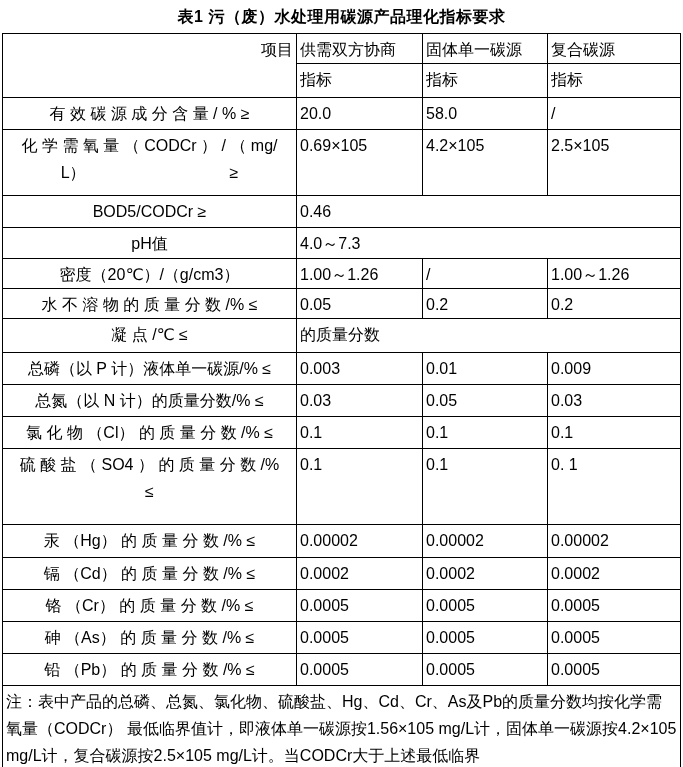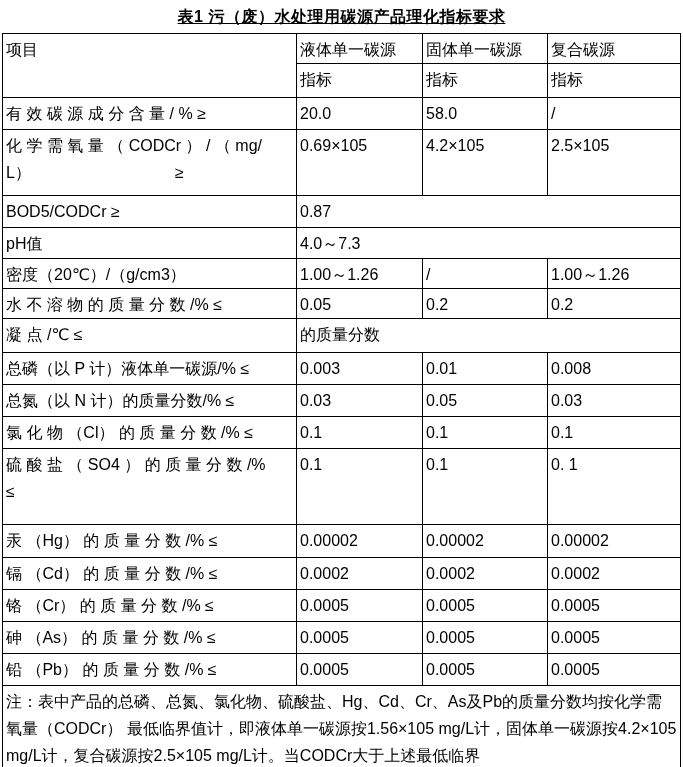--- a/index.html
+++ b/index.html
@@ -11,38 +11,37 @@
     color: #000000;
   }
   .page { width: 683px; height: 767px; overflow: hidden; position: relative; }
   .title {
     height: 26px;
     padding-top: 7px;
     text-align: center;
     font-size: 16px;
     font-weight: bold;
     letter-spacing: 0.5px;
-    text-decoration: underline;
   }
   table.spec {
     border-collapse: collapse;
     table-layout: fixed;
     width: 678px;
     margin-left: 2px;
   }
   table.spec td {
     border: 1px solid #000000;
     font-size: 16px;
     line-height: 27px;
     vertical-align: top;
     padding: 2px 3px 0 3px;
     overflow: hidden;
   }
-  td.lbl { white-space: pre-wrap; word-break: break-all; }
-  td.corner { vertical-align: bottom; padding-bottom: 8px; }
+  td.lbl { white-space: pre-wrap; word-break: break-all; text-align: center; }
+  td.corner { vertical-align: bottom; padding-bottom: 8px; text-align: right; }
   td.note-cell {
     line-height: 35px;
     padding: 2px 4px 0 4px;
     white-space: normal;
   }
 </style>
 </head>
 <body>
 
 <div class="page">
@@ -53,21 +52,21 @@
     <colgroup>
       <col style="width:294px">
       <col style="width:126px">
       <col style="width:125px">
       <col style="width:133px">
     </colgroup>
 
     <tbody>
         <tr style="height:28px">
       <td class="corner" rowspan="2">项目</td>
-      <td>液体单一碳源</td>
+      <td>供需双方协商</td>
       <td>固体单一碳源</td>
       <td>复合碳源</td>
     </tr>
 
     <tr style="height:34px">
       <td>指标</td>
       <td>指标</td>
       <td>指标</td>
     </tr>
 
@@ -81,21 +80,21 @@
     <tr style="height:66px">
       <td class="lbl">化 学 需 氧 量 （ CODCr ） / （ mg/
 L）　　　　　　　　　≥</td>
       <td>0.69×105</td>
       <td>4.2×105</td>
       <td>2.5×105</td>
     </tr>
 
     <tr style="height:32px">
       <td class="lbl">BOD5/CODCr ≥</td>
-      <td colspan="3">0.87</td>
+      <td colspan="3">0.46</td>
     </tr>
 
     <tr style="height:31px">
       <td class="lbl">pH值</td>
       <td colspan="3">4.0～7.3</td>
     </tr>
 
     <tr style="height:30px">
       <td class="lbl">密度（20℃）/（g/cm3）</td>
       <td>1.00～1.26</td>
@@ -112,21 +111,21 @@
 
     <tr style="height:34px">
       <td class="lbl">凝 点 /℃ ≤</td>
       <td colspan="3">的质量分数</td>
     </tr>
 
     <tr style="height:32px">
       <td class="lbl">总磷（以 P 计）液体单一碳源/% ≤</td>
       <td>0.003</td>
       <td>0.01</td>
-      <td>0.008</td>
+      <td>0.009</td>
     </tr>
 
     <tr style="height:32px">
       <td class="lbl">总氮（以 N 计）的质量分数/% ≤</td>
       <td>0.03</td>
       <td>0.05</td>
       <td>0.03</td>
     </tr>
 
     <tr style="height:32px">

